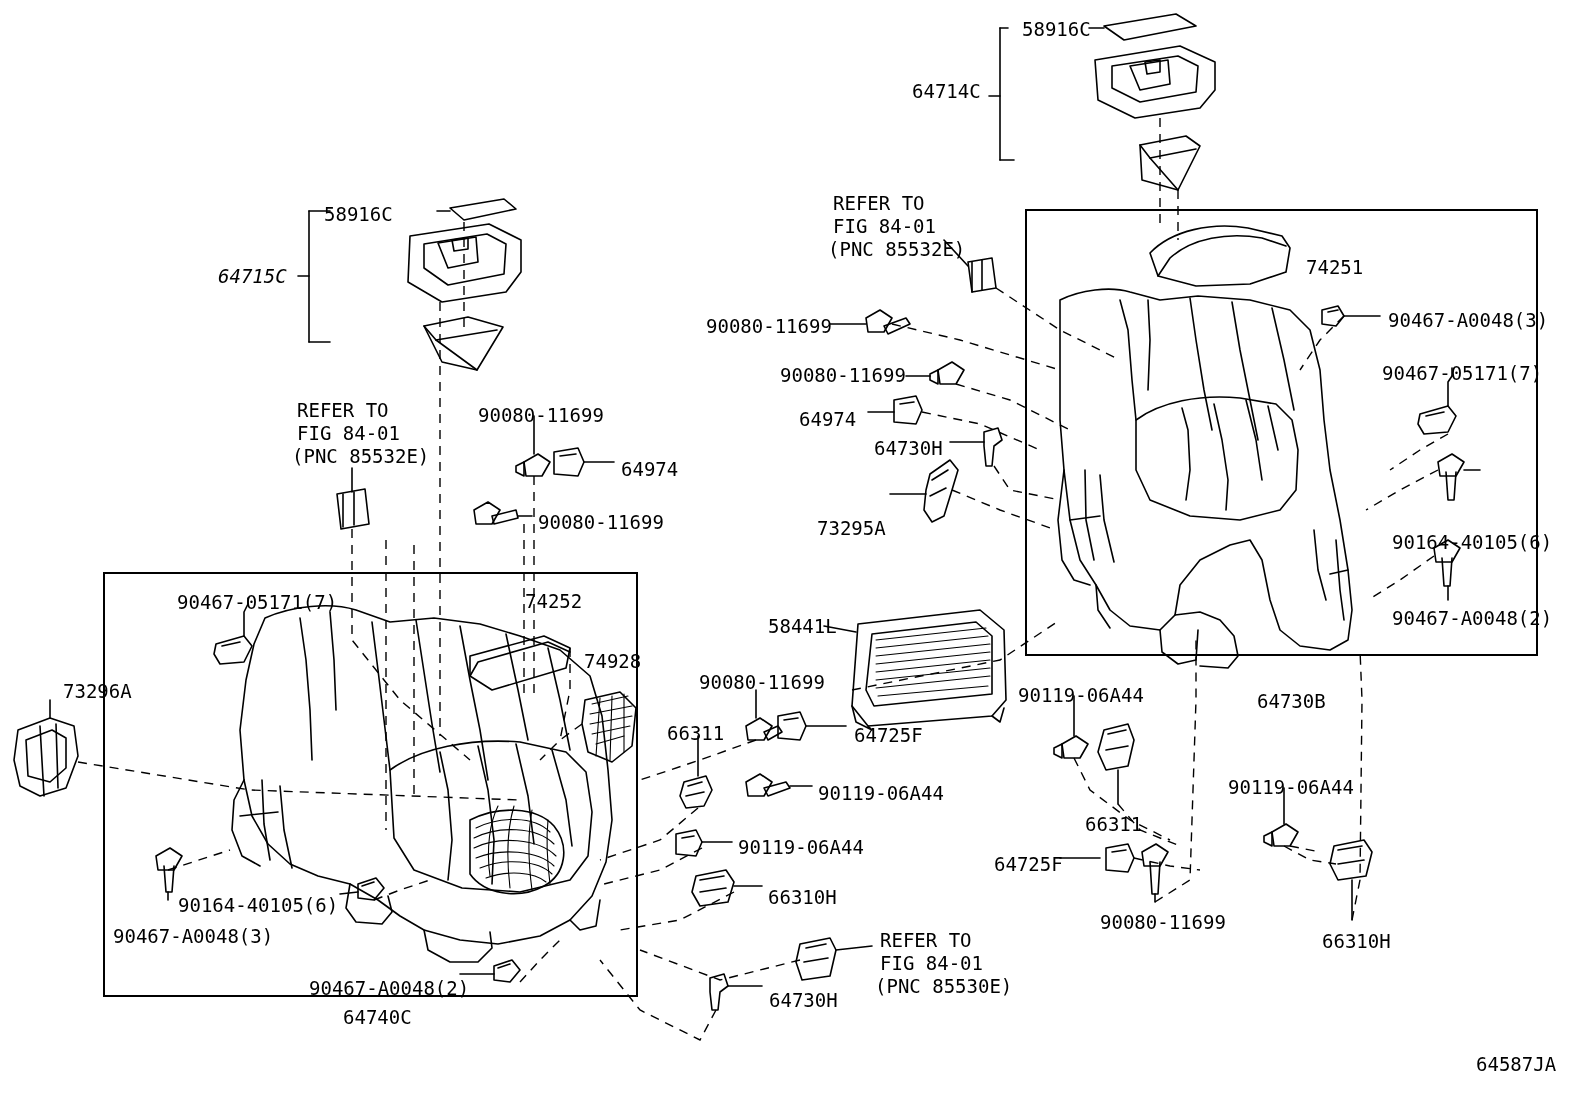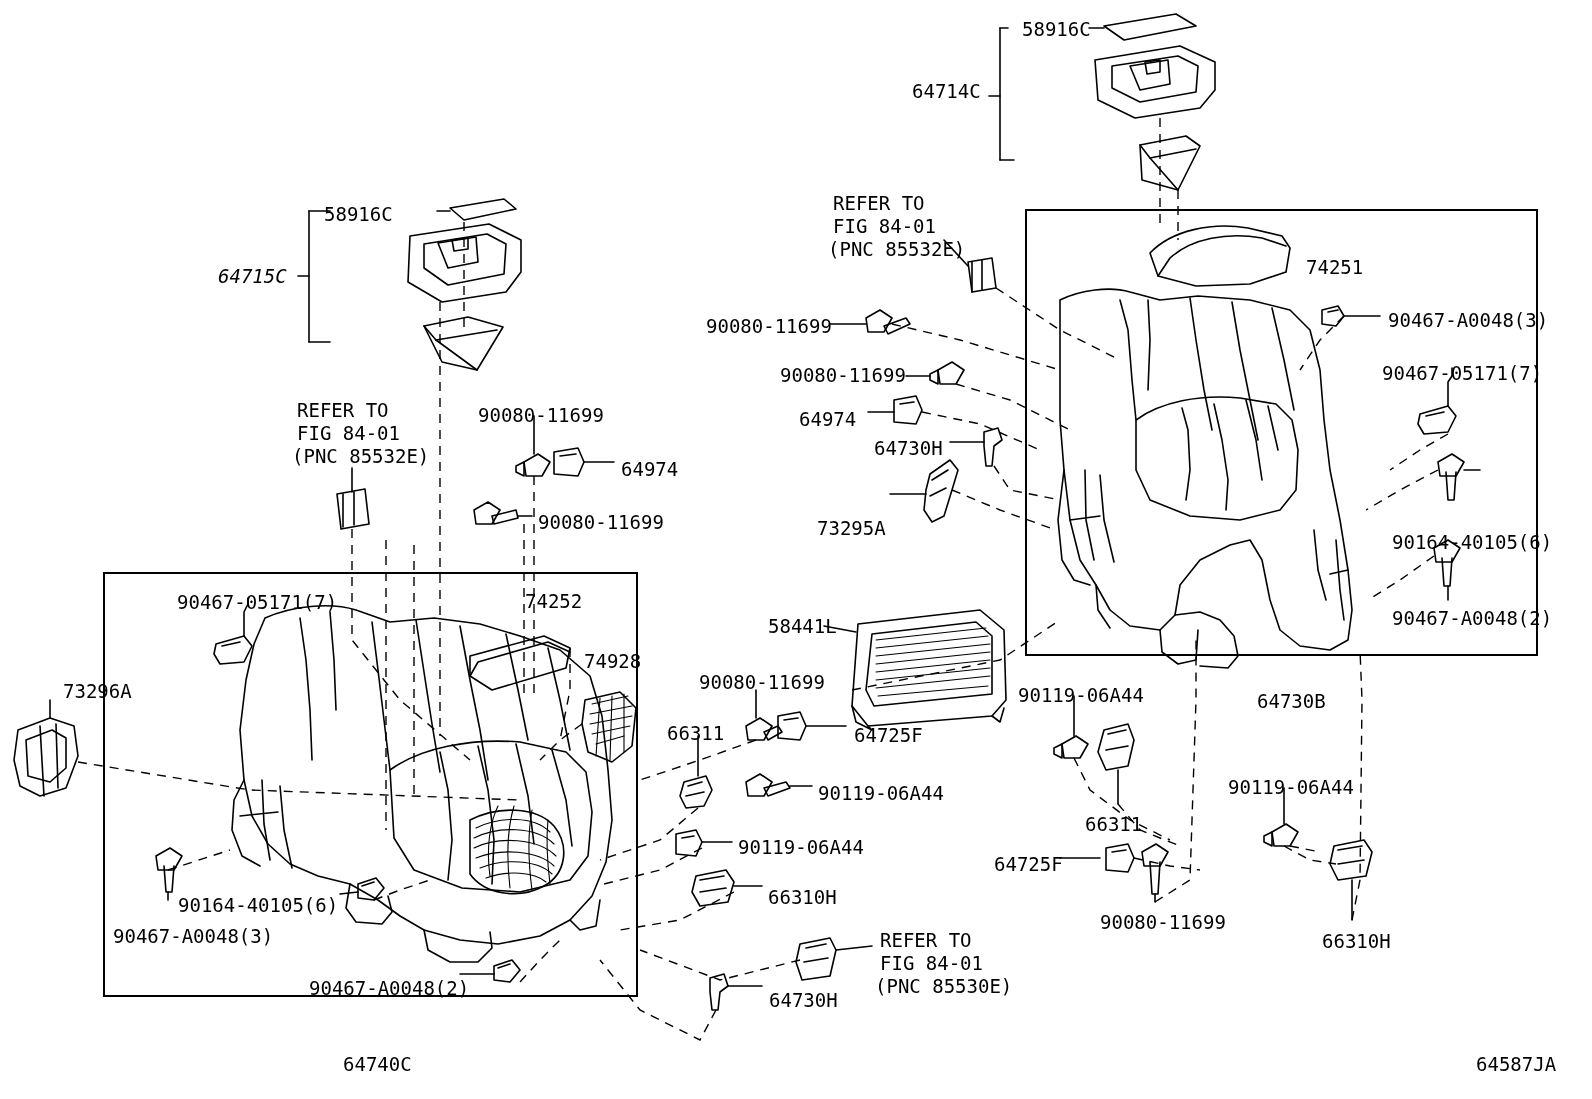--- a/index.html
+++ b/index.html
@@ -453,17 +453,17 @@
       <div class="lbl" style="left: 994px; top: 853px;">64725F</div>
       <div class="lbl" style="left: 178px; top: 894px;">90164-40105(6)</div>
       <div class="lbl" style="left: 113px; top: 925px;">90467-A0048(3)</div>
       <div class="lbl" style="left: 1100px; top: 911px;">90080-11699</div>
       <div class="lbl" style="left: 1322px; top: 930px;">66310H</div>
       <div class="lbl" style="left: 880px; top: 929px;">REFER TO</div>
       <div class="lbl" style="left: 880px; top: 952px;">FIG 84-01</div>
       <div class="lbl" style="left: 875px; top: 975px;">(PNC 85530E)</div>
       <div class="lbl" style="left: 309px; top: 977px;">90467-A0048(2)</div>
       <div class="lbl" style="left: 769px; top: 989px;">64730H</div>
-      <div class="lbl" style="left: 343px; top: 1053px;">64740C</div>
+      <div class="lbl" style="left: 343px; top: 1006px;">64740C</div>
       <div class="lbl" style="left: 1476px; top: 1053px;">64587JA</div>
     </div>
 
 </div>
 
 </body></html>

